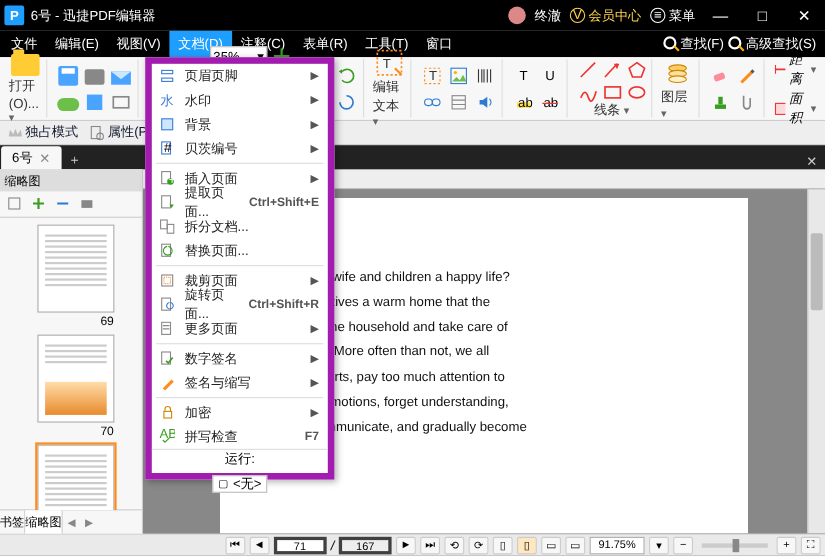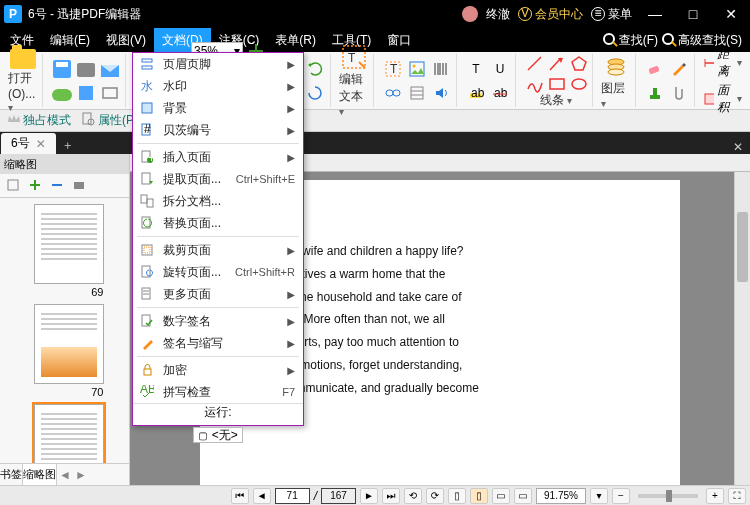--- a/index.html
+++ b/index.html
@@ -31,21 +31,21 @@
 .ribbon .gridicons2 { display:grid; grid-template-columns: repeat(2, 22px); grid-auto-rows: 22px; gap:2px; }
 .ribbon .gi { width:22px; height:22px; display:flex; align-items:center; justify-content:center; border:1px solid transparent; }
 .ribbon .glabel { font-size:11px; color:#333; margin-top:1px; }
 .ribbon .dd { font-size:10px; color:#666; }
 .ribbon .zoomcol { display:flex; flex-direction:column; gap:2px; justify-content:center; }
 .ribbon .zoomrow { display:flex; align-items:center; gap:2px; }
 .ribbon .zoomsel { height:18px; width:52px; border:1px solid #bbb; font-size:11px; display:flex; align-items:center; padding:0 2px; background:#fff; }
 
 
 .secbar { height: 22px; background:#eee; border-bottom:1px solid #ccc; display:flex; align-items:center; padding:0 6px; gap:10px; }
-.secbar .sitem { display:flex; gap:3px; color:#0f766e; }
+.secbar .sitem { display:flex; align-items:center; gap:3px; color:#0f172a; }
 
 
 .tabstrip { height:22px; background:#222; display:flex; align-items:flex-end; padding:0 1px; }
 .tabstrip .ftab { background:#f7f7f7; color:#000; padding:2px 10px; border-radius:3px 3px 0 0; display:flex; align-items:center; gap:6px; }
 .tabstrip .ftab .x { color:#888; }
 .tabstrip .plus { color:#ccc; margin-left:6px; }
 .tabstrip .endx { margin-left:auto; color:#ccc; padding:0 6px; }
 
 
 .content { display:flex; height: calc(505px - 28px - 24px - 58px - 22px - 22px - 20px); }
@@ -75,31 +75,31 @@
 .docview .docpage { width:480px; background:#fff; margin-top:8px; padding:60px 16px 10px 16px; font-family: "Courier New", monospace; font-size:13.5px; color:#111; line-height:1.9; }
 .docview .sideicons { position:absolute; left:128px; top:24px; width:20px; display:flex; flex-direction:column; gap:6px; }
 .docview .sideicons .si { width:18px; height:18px; background:#f7f7f7; border:1px solid #ccc; }
 .docview .vscroll { position:absolute; right:0; top:18px; bottom:0; width:16px; background:#e8e8e8; border-left:1px solid #ccc; }
 .docview .vscroll .vthumb { position:absolute; left:2px; right:2px; top:40px; height:70px; background:#bbb; border-radius:2px; }
 
 
 .footer { height:20px; background:#eaeaea; border-top:1px solid #ccc; display:flex; align-items:center; padding:0 4px; gap:4px; }
 .footer .fsp { flex:1; }
 .footer .fb { width:18px; height:16px; display:flex; align-items:center; justify-content:center; border:1px solid #ccc; background:#f7f7f7; border-radius:2px; font-size:10px; }
-.footer .pagebox { width:35px; height:16px; border:1px solid #404040; background:#fff; text-align:center; font-size:10px; line-height:14px; }
+.footer .pagebox { width:48px; height:16px; border:3px solid #404040; background:#fff; text-align:center; font-size:10px; line-height:14px; }
 .footer .zoombox { width:50px; height:16px; border:1px solid #aaa; background:#fff; text-align:center; font-size:10px; line-height:14px; }
 .footer .slider { width:60px; height:4px; background:#ccc; position:relative; margin:0 4px; }
 .footer .slider .knob { position:absolute; left:28px; top:-4px; width:6px; height:12px; background:#888; }
 
 
-.dropdown { position:absolute; left:132px; top:52px; width:172px; background:#fff; border:1px solid #a21caf; z-index:100; box-shadow:2px 2px 6px rgba(0,0,0,0.3); }
+.dropdown { position:absolute; left:132px; top:52px; width:172px; background:#fff; border:6px solid #a21caf; z-index:100; box-shadow:2px 2px 6px rgba(0,0,0,0.3); }
 .dropdown .dm { height:22px; display:flex; align-items:center; padding:0 8px 0 6px; gap:8px; cursor:default; }
 .dropdown .dm .dmicon { width:16px; height:16px; flex:0 0 16px; display:flex; align-items:center; justify-content:center; }
 .dropdown .dm .dmlabel { flex:1; font-size:12px; color:#222; }
-.dropdown .dm .dmsc { font-size:11px; color:#555; }
+.dropdown .dm .dmsc { font-size:11px; color:#555;font-weight:bold; }
 .dropdown .dm .dmarrow { font-size:10px; color:#555; }
 .dropdown .sep { height:1px; background:#ddd; margin:2px 4px; }
 .dropdown .dmrun { height:22px; display:flex; align-items:center; padding:0 6px; gap:6px; border-top:1px solid #ddd;flex-direction:column; }
 .dropdown .dmrun .runbox { border:1px solid #bbb; padding:0 4px; height:16px; display:flex; align-items:center; background:#fff; }
 
 
 .ic { display:inline-block; }
 .ic-folder { width:26px; height:20px; background:#ffcc33; border-radius:2px; position:relative; }
 .ic-folder::before { content:""; position:absolute; top:-4px; left:2px; width:10px; height:5px; background:#ffcc33; border-radius:1px; }
 .ic-save { width:18px; height:18px; background:#4aa3ff; border-radius:2px; position:relative; }

